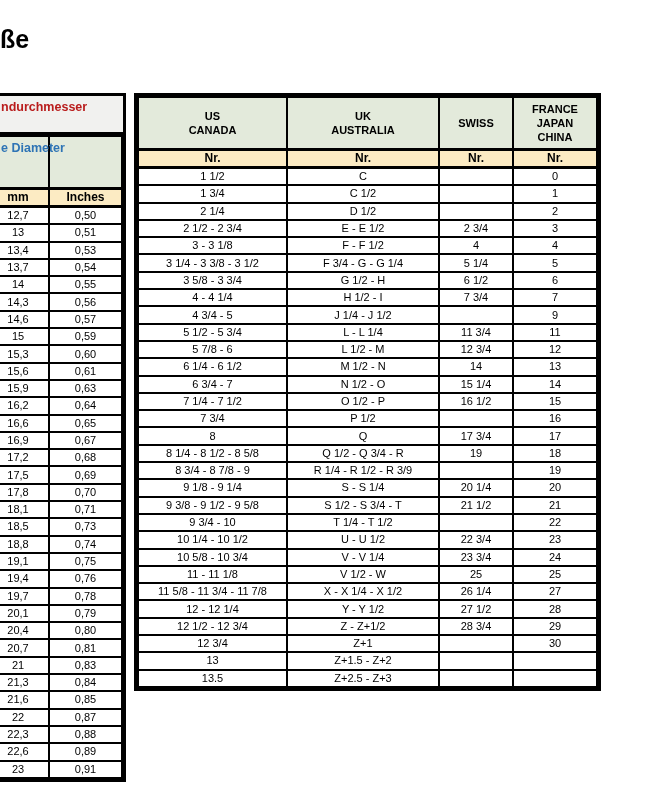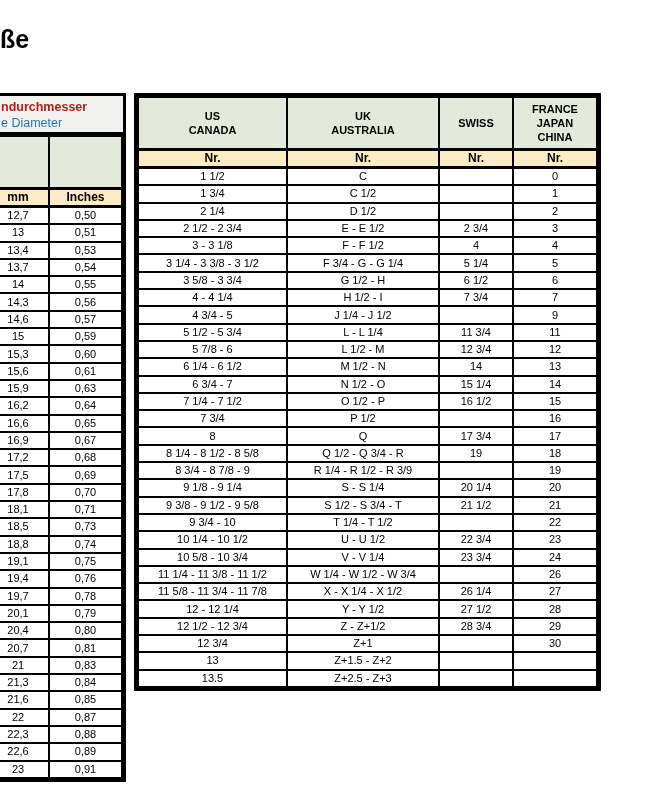--- a/index.html
+++ b/index.html
@@ -32,22 +32,22 @@
     border-bottom: 3px solid #000;
     height: 33px;
     padding-top: 3px;
     box-sizing: content-box;
   }
   .title-box .line1 {
     font-weight: 700; color: #b91c1c;
     font-size: 12.5px; line-height: 16px; white-space: nowrap;
   }
   .title-box .line2 {
-    font-weight: 400; color: #2E74B5;
-    font-size: 12.5px; line-height: 16px; white-space: nowrap;
+    font-weight: 700; color: #2E74B5;
+    font-size: 12.5px; line-height: 16px; white-space: nowrap; margin-top: 25px;
   }
   #left-table-wrap  .title-box { padding-left: 15px; }
   #right-table-wrap .title-box { padding-left: 7px; }
   table {
     border-collapse: collapse;
     table-layout: fixed;
   }
   #left-table  { width: 135px; }
   #right-table { width: 459px; }
   td {
@@ -406,24 +406,24 @@
           <td>22 3/4</td>
           <td>23</td>
         </tr>
         <tr>
           <td>10 5/8 - 10 3/4</td>
           <td>V - V 1/4</td>
           <td>23 3/4</td>
           <td>24</td>
         </tr>
         <tr>
-          <td>11 1/4 - 11 3/8 - 11 1/2</td>
-          <td>W 1/4 - W 1/2 - W 3/4</td>
-          <td></td>
-          <td>26</td>
+          <td>11 - 11 1/8</td>
+          <td>V 1/2 - W</td>
+          <td>25</td>
+          <td>25</td>
         </tr>
         <tr>
           <td>11 5/8 - 11 3/4 - 11 7/8</td>
           <td>X - X 1/4 - X 1/2</td>
           <td>26 1/4</td>
           <td>27</td>
         </tr>
         <tr>
           <td>12 - 12 1/4</td>
           <td>Y - Y 1/2</td>

